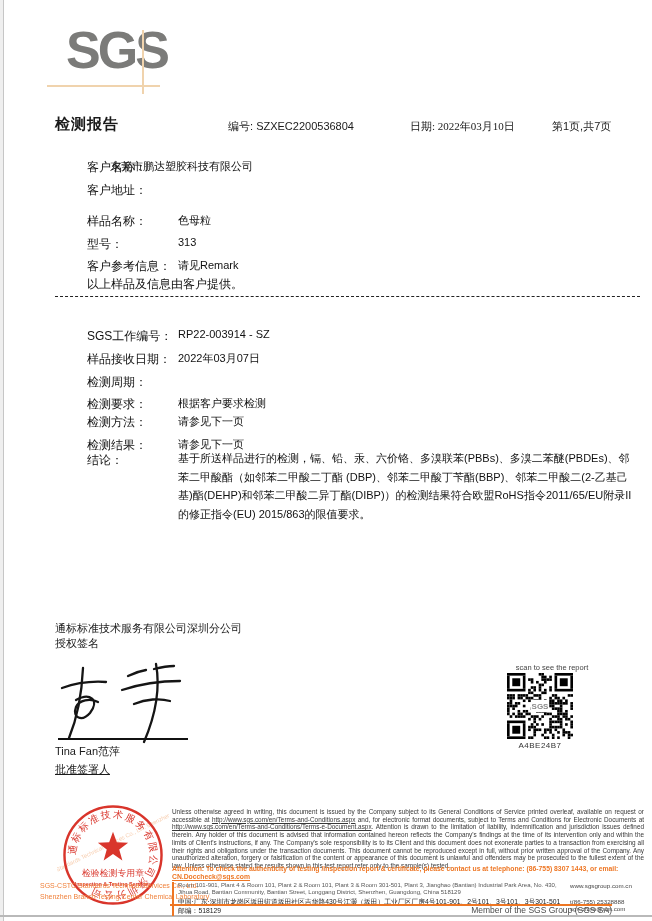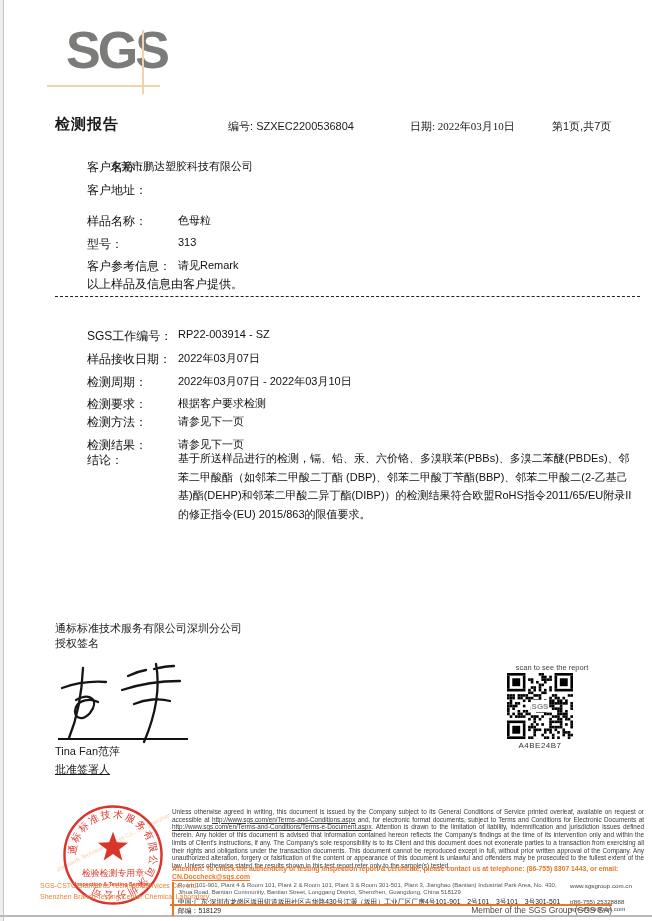--- a/index.html
+++ b/index.html
@@ -101,21 +101,20 @@
   <div class="abs val v2" style="top:258px">请见Remark</div>
   <div class="abs lbl row-label" style="top:276px">以上样品及信息由客户提供。</div>
 
   <div class="abs dashed-sep"></div>
 
   <div class="abs lbl row-label" style="top:328px">SGS工作编号：</div>
   <div class="abs val v2" style="top:328px">RP22-003914 - SZ</div>
   <div class="abs lbl row-label" style="top:351px">样品接收日期：</div>
   <div class="abs val v2" style="top:351px">2022年03月07日</div>
   <div class="abs lbl row-label" style="top:374px">检测周期：</div>
-  <div class="abs val v2" style="top:374px">2022年03月07日 - 2022年03月10日</div>
   <div class="abs lbl row-label" style="top:396px">检测要求：</div>
   <div class="abs val v2" style="top:396px">根据客户要求检测</div>
   <div class="abs lbl row-label" style="top:414px">检测方法：</div>
   <div class="abs val v2" style="top:414px">请参见下一页</div>
   <div class="abs lbl row-label" style="top:437px">检测结果：</div>
   <div class="abs val v2" style="top:437px">请参见下一页</div>
 
   <div class="abs lbl row-label" style="top:452px">结论：</div>
   <div class="abs conclusion">基于所送样品进行的检测，镉、铅、汞、六价铬、多溴联苯(PBBs)、多溴二苯醚(PBDEs)、邻苯二甲酸酯（如邻苯二甲酸二丁酯 (DBP)、邻苯二甲酸丁苄酯(BBP)、邻苯二甲酸二(2-乙基己基)酯(DEHP)和邻苯二甲酸二异丁酯(DIBP)）的检测结果符合欧盟RoHS指令2011/65/EU附录II的修正指令(EU) 2015/863的限值要求。</div>
 

